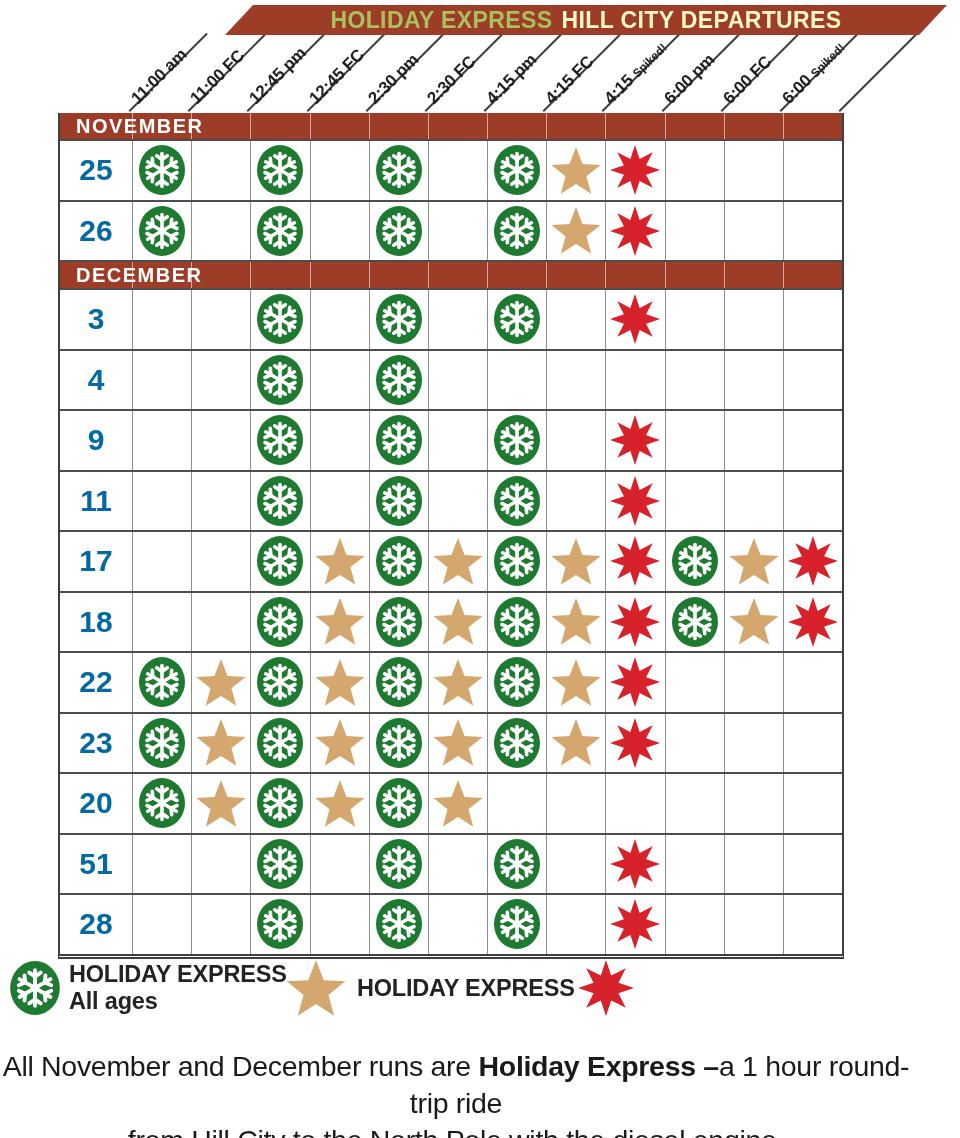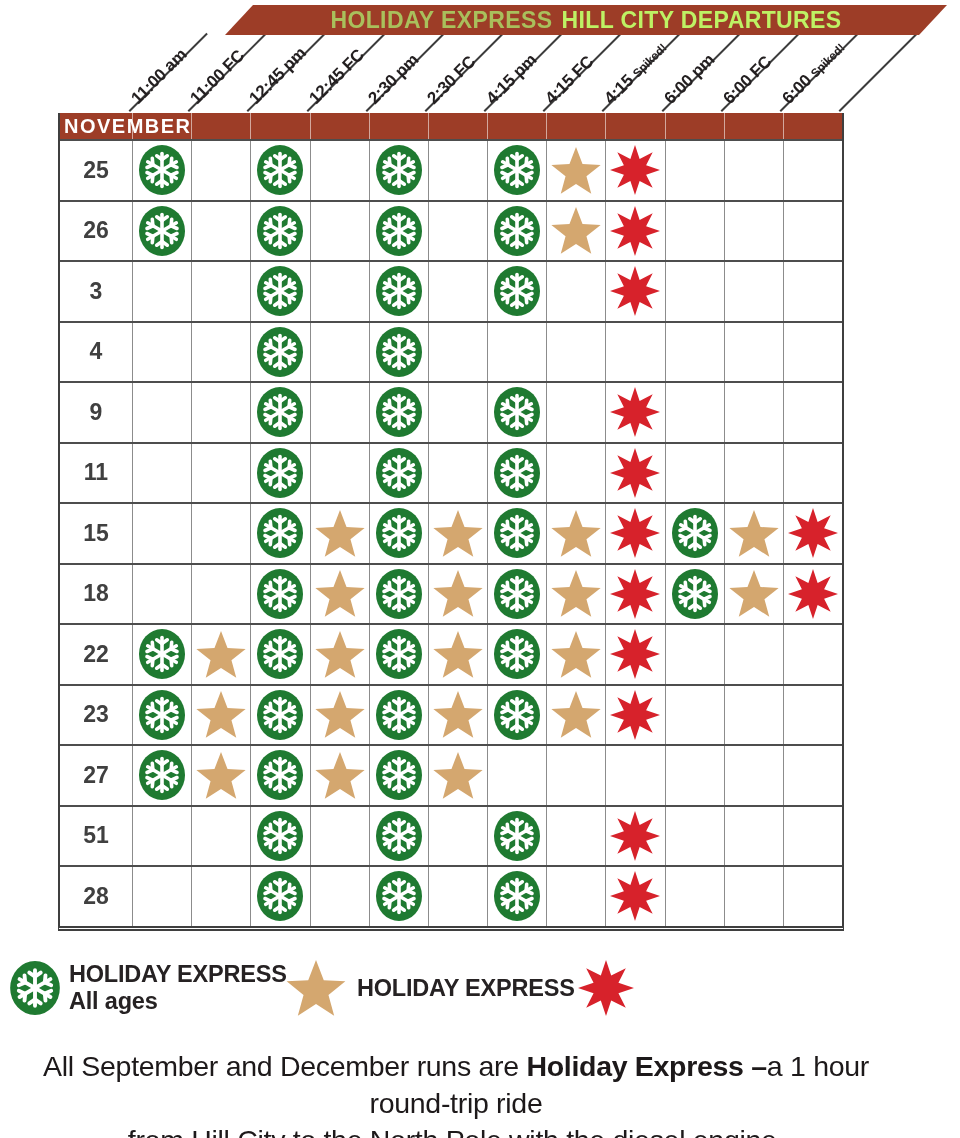--- a/index.html
+++ b/index.html
@@ -5,44 +5,44 @@
   html,body{margin:0;padding:0;background:#fff;}
   .page{position:relative;width:960px;height:1138px;background:#fff;overflow:hidden;
         font-family:"Liberation Sans",sans-serif;}
 
   
   .banner{position:absolute;left:225px;top:5px;width:722px;height:30px;background:#9d3d27;
           clip-path:polygon(28px 0,100% 0,694px 100%,0 100%);
           display:flex;align-items:center;justify-content:center;z-index:3;
           font-weight:bold;font-size:23px;letter-spacing:.4px;white-space:nowrap;}
   .banner .accent{color:#a9c05c;margin-right:9px;}
-  .banner .rest{color:#bef264;}
+  .banner .rest{color:#fef9c3;}
 
   
   .colheads{position:absolute;left:0;top:0;width:960px;height:113px;z-index:1;}
   .diag-line{position:absolute;top:110px;width:110px;height:2px;background:#3c3c3c;
              transform-origin:0 100%;transform:rotate(-45deg);}
   .col-label{position:absolute;top:86px;height:24px;line-height:24px;white-space:nowrap;
              transform-origin:0 100%;transform:rotate(-45deg);
              font-weight:bold;font-size:17px;color:#231f20;letter-spacing:-.2px;}
   .suffix-small{font-size:12px;}
 
   
   .schedule{position:absolute;left:58px;top:113px;width:782px;background:#fff;z-index:2;
             border:2px solid #3f3f3f;border-top:none;border-bottom:5px double #3f3f3f;}
   .row{display:grid;grid-template-columns:72px repeat(12,1fr);position:relative;}
   .month-row{height:26px;border-top:2px solid #4d4d4d;}
   .month-row:first-child{border-top:none;}
   .mcell{background:#9d3d27;border-left:1px solid rgba(255,255,255,.55);}
   .mcell.first{border-left:none;}
-  .month-label{position:absolute;left:4px;top:0;height:24px;line-height:27px;color:#fff;
+  .month-label{position:absolute;left:16px;top:0;height:24px;line-height:27px;color:#fff;
                font-weight:bold;font-size:20px;letter-spacing:1.5px;z-index:2;}
   .date-row{height:58.5px;border-top:2px solid #4d4d4d;}
   .date-cell{display:flex;align-items:center;justify-content:center;
-             font-weight:bold;font-size:23px;color:#404040;}
+             font-weight:bold;font-size:30px;color:#0369a1;}
   .cell{display:flex;align-items:center;justify-content:center;border-left:1px solid #8c8c8c;}
   .icon-wrap{display:flex;}
   .icon-wrap svg{display:block;}
 
   
   .legend{position:absolute;left:0;top:950px;width:960px;height:95px;}
   .legend-item{position:absolute;top:0;height:76px;display:flex;align-items:center;}
   .legend-item.l1{left:10px;}
   .legend-item.l2{left:284px;}
   .legend-item.l3{left:578px;}
@@ -364,20 +364,36 @@
           <span class="icon-wrap">
             <svg width="50" height="50" viewBox="0 0 54 54">
               <polygon fill="#d7222b" points="27,0 32,15 46.1,7.9 39,22 54,27 39,32 46.1,46.1 32,39 27,54 22,39 7.9,46.1 15,32 0,27 15,22 7.9,7.9 22,15"></polygon>
             </svg>
           </span>
         </div>
         <div class="cell"></div>
         <div class="cell"></div>
         <div class="cell"></div>
       </div>
+      <div class="row month-row">
+        <div class="mcell first"></div>
+        <div class="mcell"></div>
+        <div class="mcell"></div>
+        <div class="mcell"></div>
+        <div class="mcell"></div>
+        <div class="mcell"></div>
+        <div class="mcell"></div>
+        <div class="mcell"></div>
+        <div class="mcell"></div>
+        <div class="mcell"></div>
+        <div class="mcell"></div>
+        <div class="mcell"></div>
+        <div class="mcell"></div>
+        <div class="month-label">DECEMBER</div>
+      </div>
       <div class="row date-row">
         <div class="date-cell">3</div>
         <div class="cell"></div>
         <div class="cell"></div>
         <div class="cell">
           <span class="icon-wrap">
             <svg width="46" height="50" viewBox="0 0 46 50">
               <ellipse cx="23" cy="25" rx="23" ry="25" fill="#1f7a31"></ellipse>
               <g stroke="#fff" stroke-width="3.6" stroke-linecap="round" fill="none">
                 <line x1="23" y1="25" x2="23.0" y2="8.5"></line>
@@ -729,21 +745,21 @@
             <svg width="50" height="50" viewBox="0 0 54 54">
               <polygon fill="#d7222b" points="27,0 32,15 46.1,7.9 39,22 54,27 39,32 46.1,46.1 32,39 27,54 22,39 7.9,46.1 15,32 0,27 15,22 7.9,7.9 22,15"></polygon>
             </svg>
           </span>
         </div>
         <div class="cell"></div>
         <div class="cell"></div>
         <div class="cell"></div>
       </div>
       <div class="row date-row">
-        <div class="date-cell">15</div>
+        <div class="date-cell">17</div>
         <div class="cell"></div>
         <div class="cell"></div>
         <div class="cell">
           <span class="icon-wrap">
             <svg width="46" height="50" viewBox="0 0 46 50">
               <ellipse cx="23" cy="25" rx="23" ry="25" fill="#1f7a31"></ellipse>
               <g stroke="#fff" stroke-width="3.6" stroke-linecap="round" fill="none">
                 <line x1="23" y1="25" x2="23.0" y2="8.5"></line>
                 <line x1="23.0" y1="14.5" x2="17.7" y2="10.8"></line>
                 <line x1="23.0" y1="14.5" x2="28.3" y2="10.8"></line>
@@ -1337,21 +1353,21 @@
             <svg width="50" height="50" viewBox="0 0 54 54">
               <polygon fill="#d7222b" points="27,0 32,15 46.1,7.9 39,22 54,27 39,32 46.1,46.1 32,39 27,54 22,39 7.9,46.1 15,32 0,27 15,22 7.9,7.9 22,15"></polygon>
             </svg>
           </span>
         </div>
         <div class="cell"></div>
         <div class="cell"></div>
         <div class="cell"></div>
       </div>
       <div class="row date-row">
-        <div class="date-cell">27</div>
+        <div class="date-cell">20</div>
         <div class="cell">
           <span class="icon-wrap">
             <svg width="46" height="50" viewBox="0 0 46 50">
               <ellipse cx="23" cy="25" rx="23" ry="25" fill="#1f7a31"></ellipse>
               <g stroke="#fff" stroke-width="3.6" stroke-linecap="round" fill="none">
                 <line x1="23" y1="25" x2="23.0" y2="8.5"></line>
                 <line x1="23.0" y1="14.5" x2="17.7" y2="10.8"></line>
                 <line x1="23.0" y1="14.5" x2="28.3" y2="10.8"></line>
                 <line x1="23" y1="25" x2="37.3" y2="16.8"></line>
                 <line x1="32.1" y1="19.8" x2="32.7" y2="13.3"></line>
@@ -1707,17 +1723,17 @@
               <polygon fill="#d7222b" points="27,0 32,15 46.1,7.9 39,22 54,27 39,32 46.1,46.1 32,39 27,54 22,39 7.9,46.1 15,32 0,27 15,22 7.9,7.9 22,15"></polygon>
             </svg>
           </span>
         </span>
       <div class="legend-text">
       </div>
     </div>
   </div>
 
   <div class="footer">
-    <div><span>All September and December runs are </span><b>Holiday Express –</b><span>a 1 hour round-trip ride</span></div>
+    <div><span>All November and December runs are </span><b>Holiday Express –</b><span>a 1 hour round-trip ride</span></div>
     <div>from Hill City  to the North Pole with the diesel engine.</div>
   </div>
 
 </div>
 
 </body></html>

